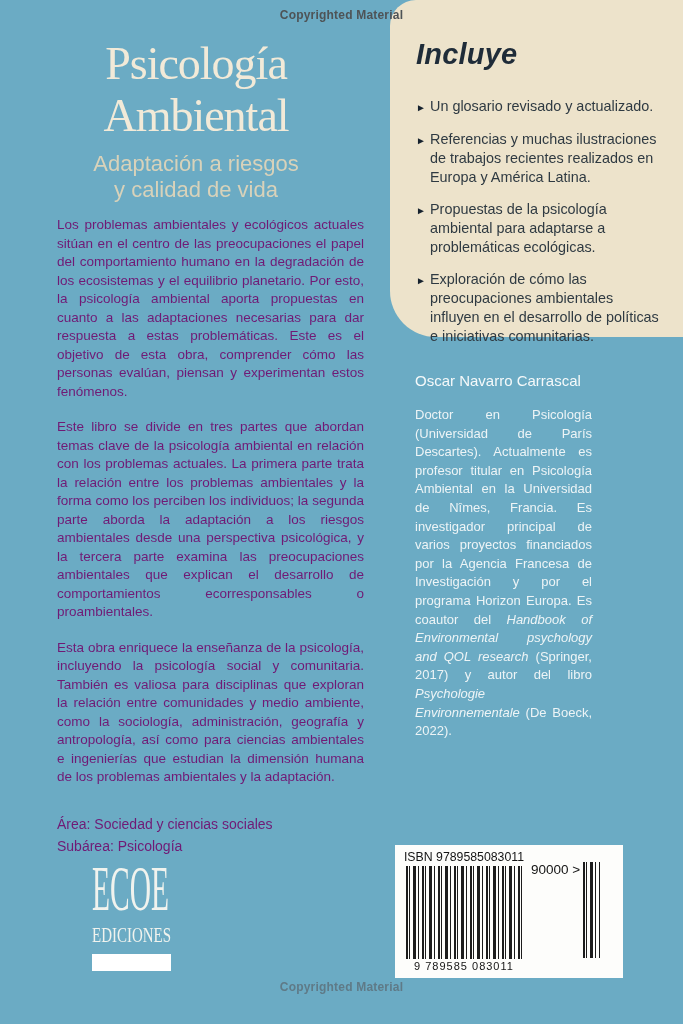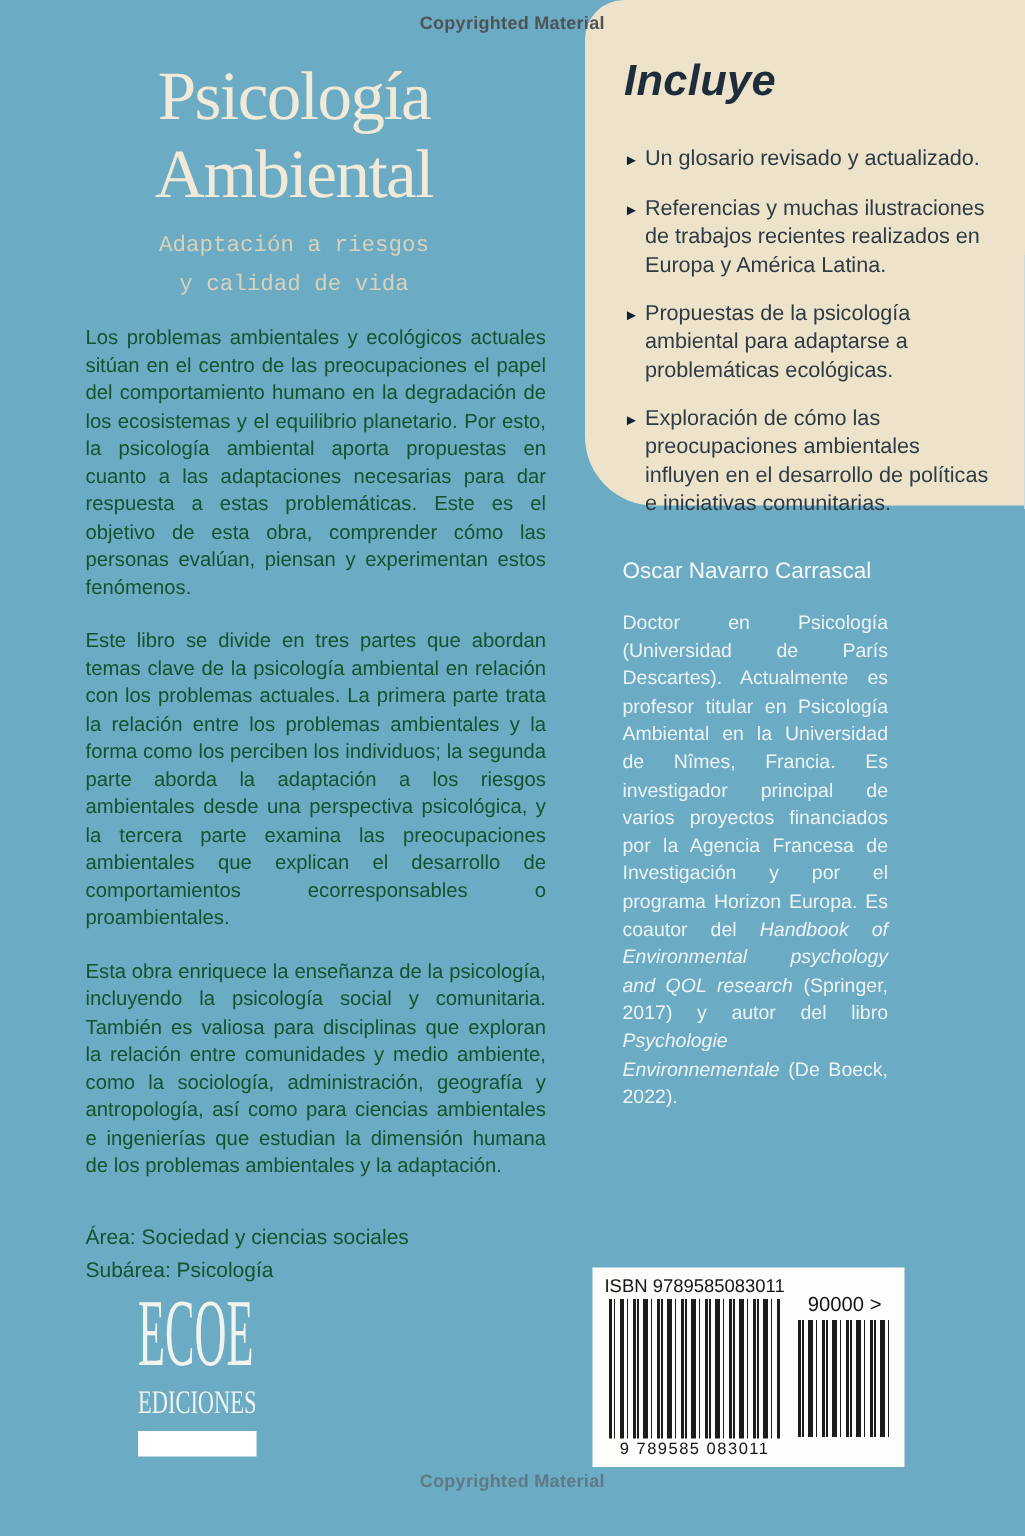--- a/index.html
+++ b/index.html
@@ -25,52 +25,52 @@
   .panel li{display:flex;align-items:flex-start;margin-bottom:13px;
     font-size:14.4px;line-height:19px;}
   .panel .arrow{flex:0 0 14px;font-size:10px;line-height:19px;color:#16222e;
     margin-top:1px;}
   .panel .btxt{flex:1;}
 
   
   .titleblock{position:absolute;left:84px;top:38px;width:224px;text-align:center;z-index:3;}
   .titleblock .t{font-family:"Liberation Serif",serif;font-weight:normal;
     font-size:46px;line-height:52px;color:#F2EAD8;letter-spacing:-1px;}
-  .titleblock .s{margin-top:9px;font-family:Liberation Mono, monospace;
-    font-size:15px;line-height:25px;color:#D8D2BA;}
+  .titleblock .s{margin-top:9px;font-family:Liberation Sans, sans-serif;
+    font-size:22px;line-height:25px;color:#D8D2BA;}
 
   .bodycopy{position:absolute;left:57px;top:216px;width:307px;z-index:3;
-    color:#14532d;font-size:13.5px;line-height:18.5px;text-align:justify;}
+    color:#701a75;font-size:13.5px;line-height:18.5px;text-align:justify;}
   .bodycopy p{margin:0 0 17px 0;}
   .areablock{margin-top:26px;font-size:14px;line-height:22px;text-align:left;}
 
   
   .author{position:absolute;left:415px;top:372px;width:177px;z-index:3;color:#EDF4F6;}
   .author .name{font-weight:normal;font-size:15px;color:#F5F9FA;margin-bottom:17px;}
   .author .bio{font-size:13px;line-height:18.6px;text-align:justify;}
   .author .bio i{font-style:italic;}
 
   
   .logo{position:absolute;left:92px;top:862px;z-index:3;}
 
   
-  .barcodebox{position:absolute;left:395px;top:845px;width:208px;height:133px;
+  .barcodebox{position:absolute;left:395px;top:845px;width:228px;height:133px;
     background:#fdfdfb;z-index:3;display:flex;box-sizing:border-box;
     padding:5px 6px 6px 8px;color:#141414;}
   .bc-left{width:122px;display:flex;flex-direction:column;}
   .bc-left .isbn{font-size:12.3px;text-align:center;white-space:nowrap;margin-bottom:2px;}
   .bars{flex:1;margin:0 3px;
     background:repeating-linear-gradient(90deg,
       #1c1c1c 0px,#1c1c1c 2px,transparent 2px,transparent 3px,
       #1c1c1c 3px,#1c1c1c 4px,transparent 4px,transparent 7px,
       #1c1c1c 7px,#1c1c1c 10px,transparent 10px,transparent 12px,
       #1c1c1c 12px,#1c1c1c 13px,transparent 13px,transparent 16px);}
   .bc-left .digits{font-size:11px;text-align:center;letter-spacing:1px;
     margin-top:1px;white-space:nowrap;}
-  .bc-right{width:72px;display:flex;flex-direction:column;margin-left:6px;
+  .bc-right{width:72px;display:flex;flex-direction:row;margin-left:6px;
     padding-top:12px;box-sizing:border-box;}
   .bc-right .price{font-size:13.5px;text-align:center;white-space:nowrap;margin-bottom:3px;}
   .bc-right .bars{margin-bottom:14px;}
 </style>
 </head>
 <body>
 
 <div class="cover">
 
   <div class="copyright top">Copyrighted Material</div>

